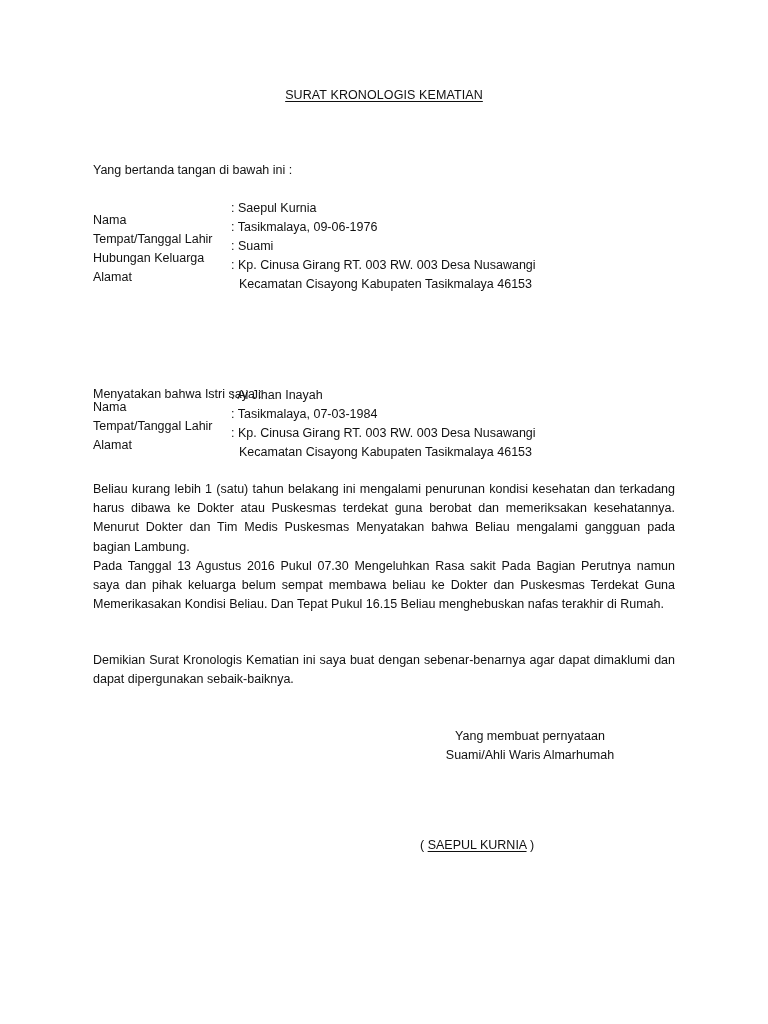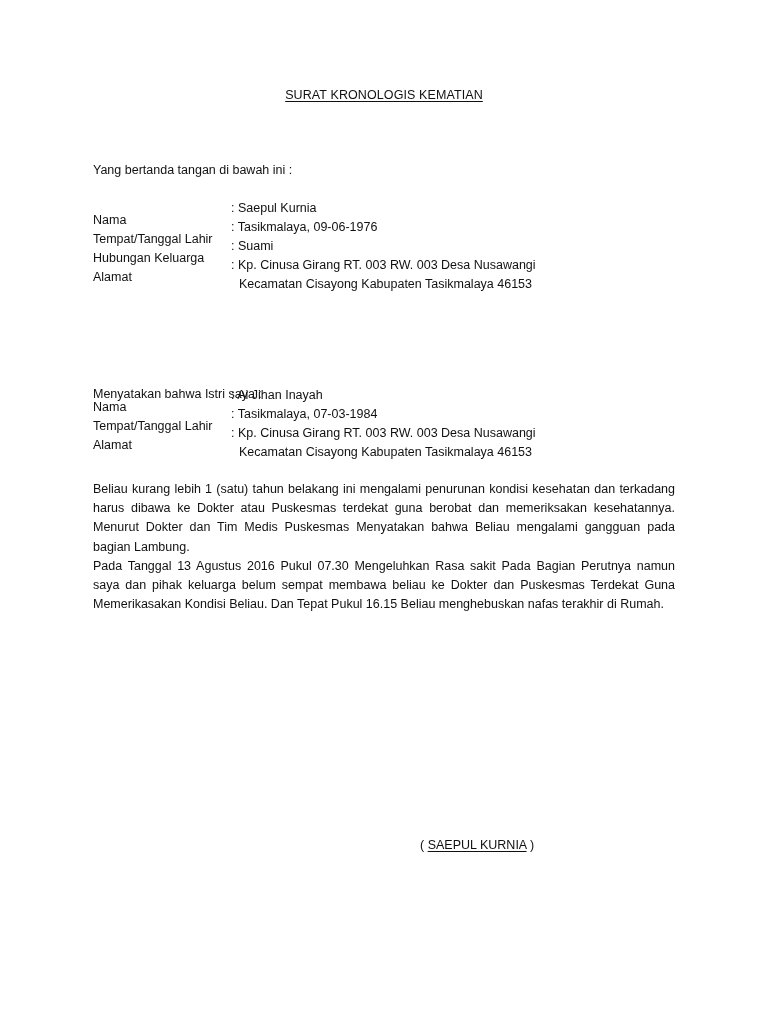--- a/index.html
+++ b/index.html
@@ -138,17 +138,24 @@
       <span class="kv-value">: Kp. Cinusa Girang RT. 003 RW. 003 Desa Nusawangi</span>
     </div>
     <div class="kv-cont">Kecamatan Cisayong Kabupaten Tasikmalaya 46153</div>
   </div>
 
   <div class="para" style="top:480px;">
     <p>Beliau kurang lebih 1 (satu) tahun belakang ini mengalami penurunan kondisi kesehatan dan terkadang harus dibawa ke Dokter atau Puskesmas terdekat guna berobat dan memeriksakan kesehatannya. Menurut Dokter dan Tim Medis Puskesmas Menyatakan bahwa Beliau mengalami gangguan pada bagian Lambung.</p>
     <p>Pada Tanggal 13 Agustus 2016 Pukul 07.30 Mengeluhkan Rasa sakit Pada Bagian Perutnya namun saya dan pihak keluarga belum sempat membawa beliau ke Dokter dan Puskesmas Terdekat Guna Memerikasakan Kondisi Beliau. Dan Tepat Pukul 16.15 Beliau menghebuskan nafas terakhir di Rumah.</p>
   </div>
 
+  <div class="para" style="top:651px;">
+    <p>Demikian Surat Kronologis Kematian ini saya buat dengan sebenar-benarnya agar dapat dimaklumi dan dapat dipergunakan sebaik-baiknya.</p>
+  </div>
 
+  <div class="sign" style="top:727px;">
+    <div>Yang membuat pernyataan</div>
+    <div>Suami/Ahli Waris Almarhumah</div>
+  </div>
 
   <div class="signname"><span>( </span><span class="u">SAEPUL KURNIA</span><span> )</span></div>
 
 </div>
 
 </body></html>

